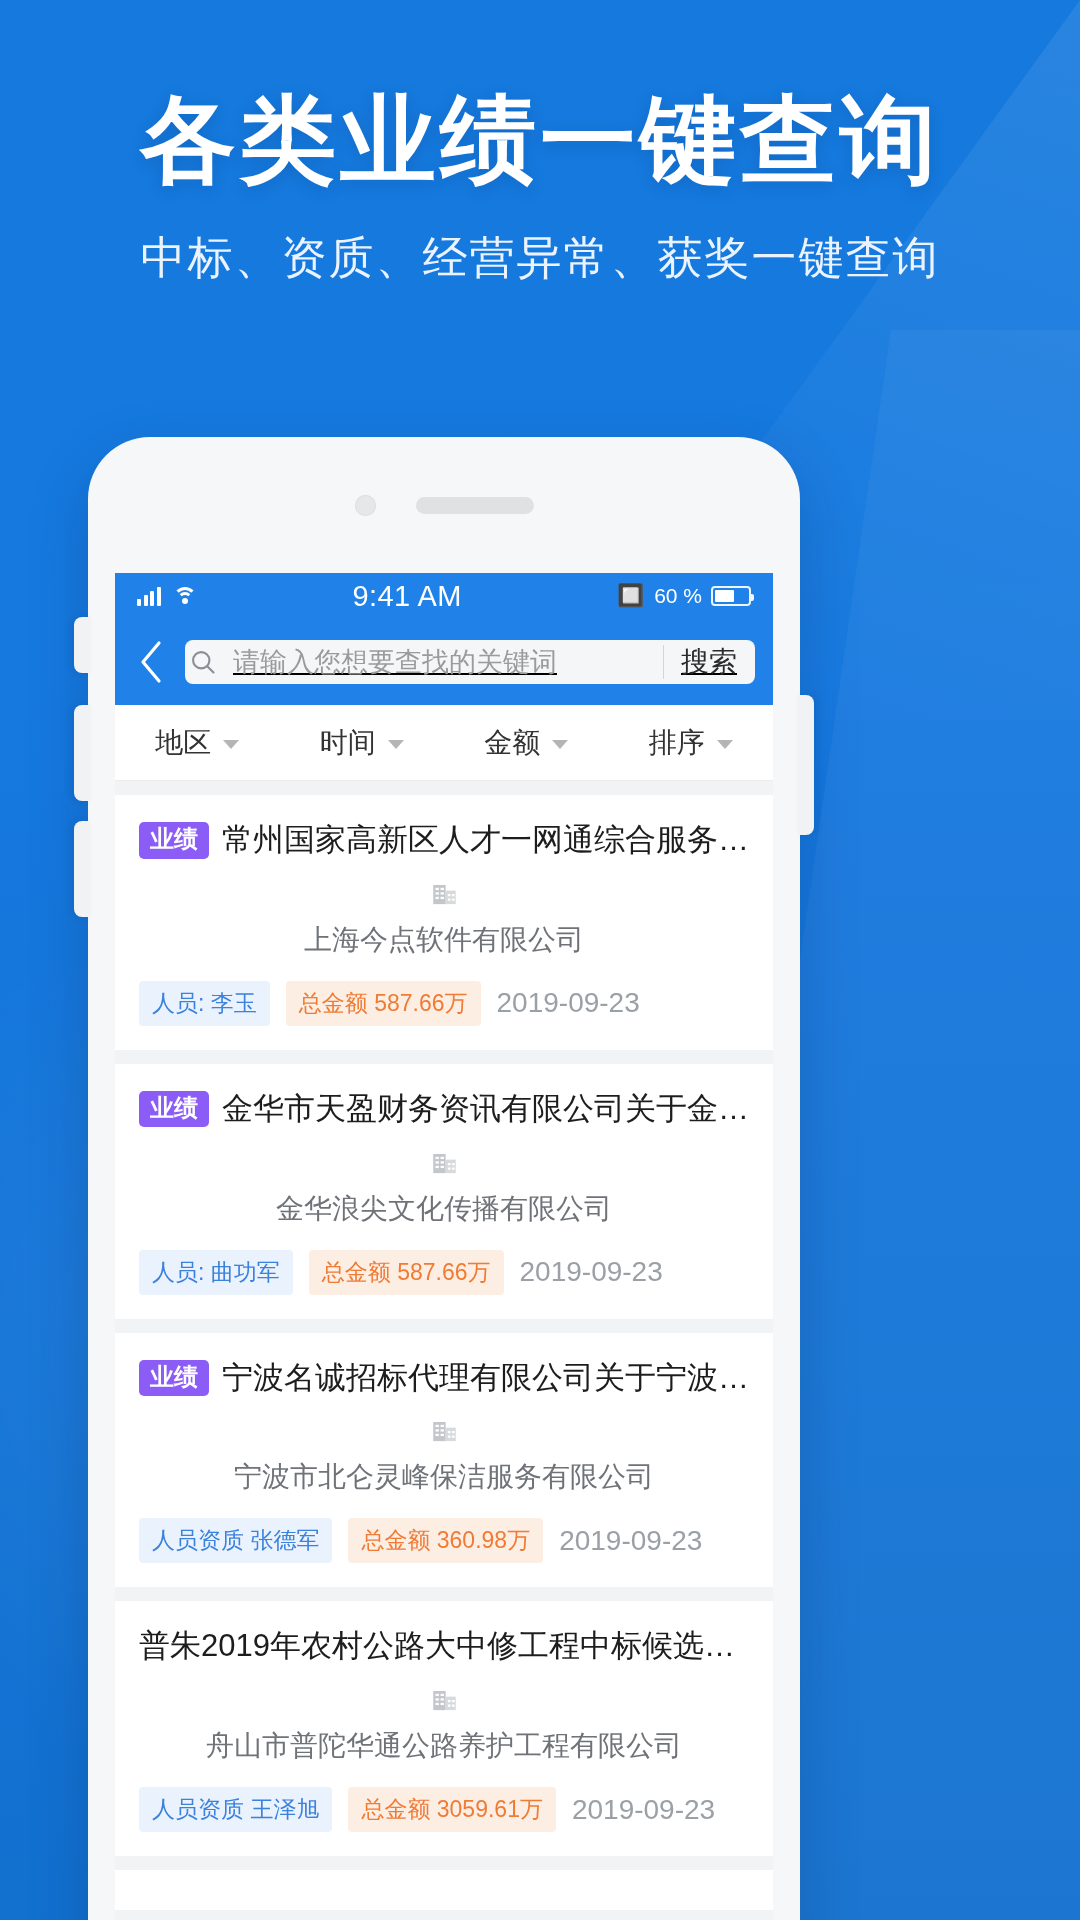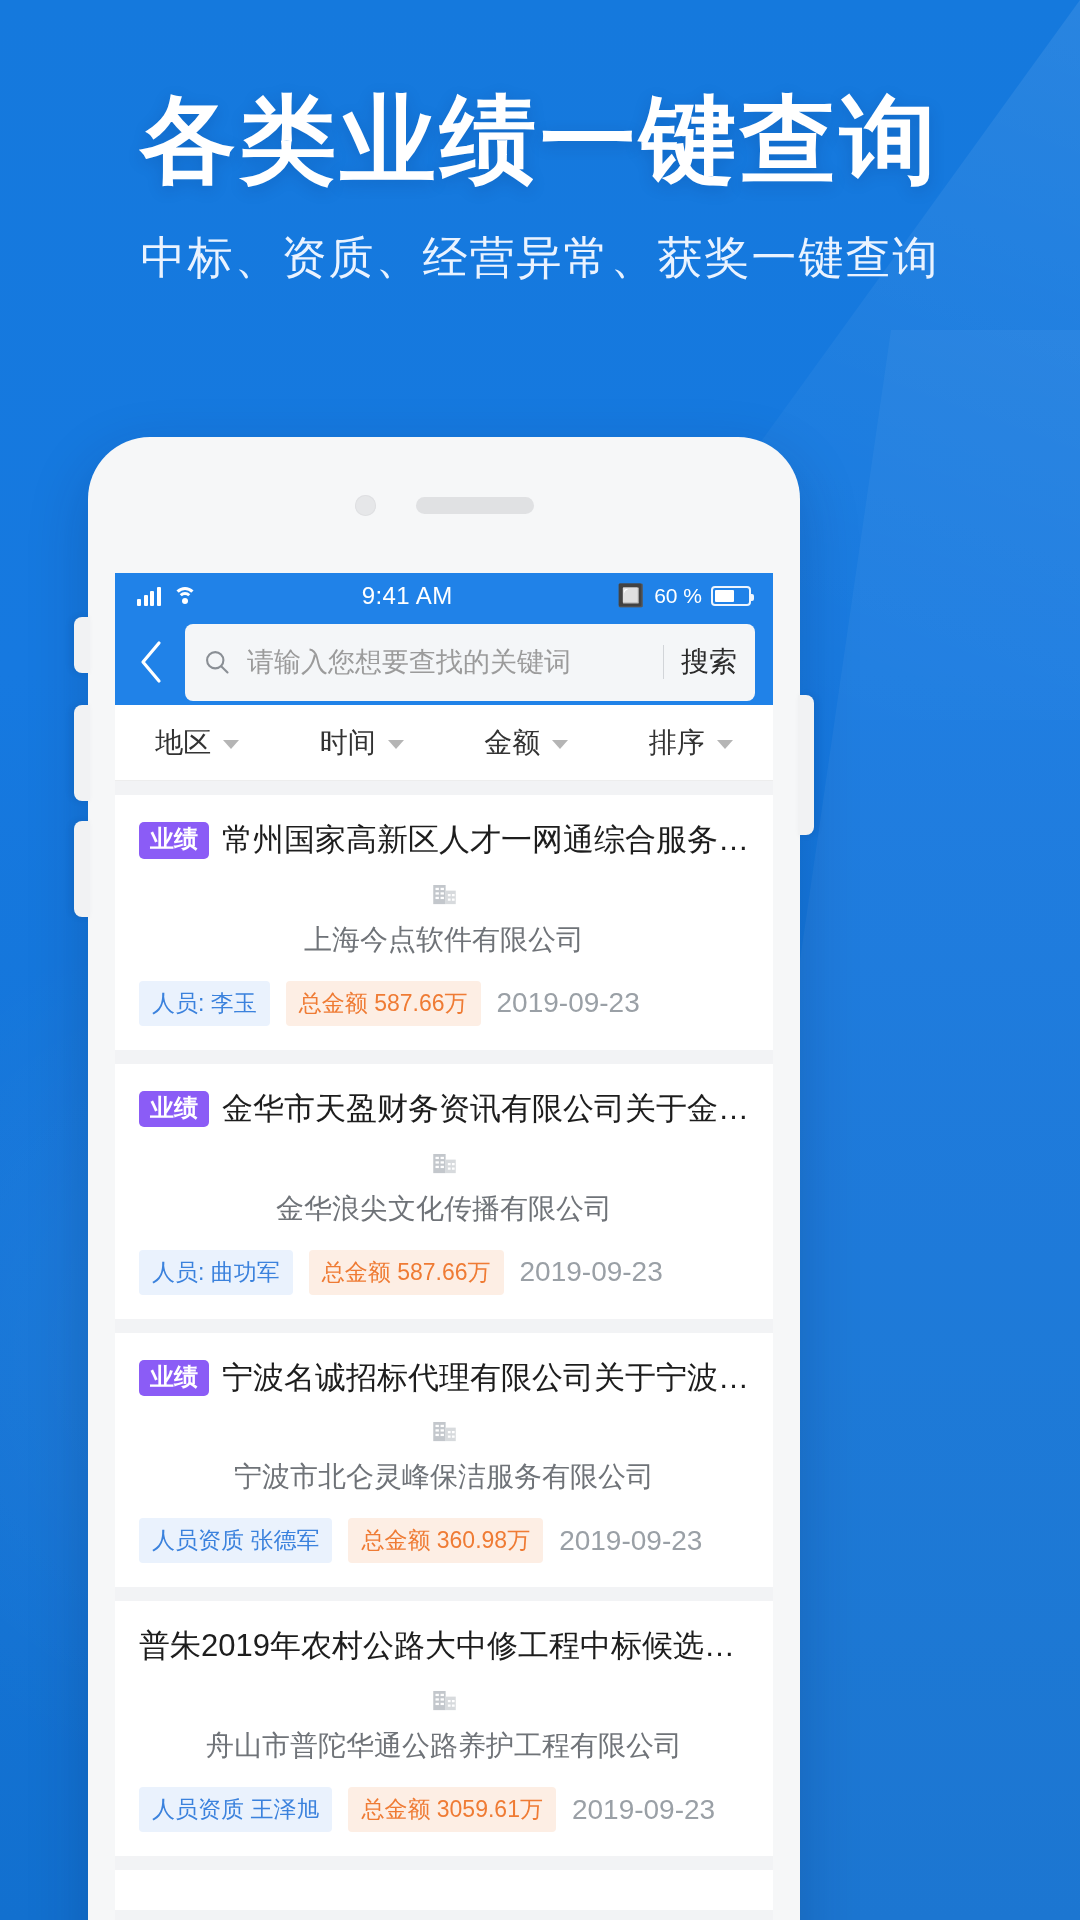--- a/index.html
+++ b/index.html
@@ -110,21 +110,21 @@
   
   .statusbar {
     height: 46px;
     background: #2082e8;
     display: flex; align-items: center;
     padding: 0 22px;
     color: #ffffff;
     font-size: 21px;
   }
   .sb-left { display: flex; align-items: center; gap: 12px; }
-  .sb-center { flex: 1; text-align: center; font-size: 24px; letter-spacing: .4px; }
+  .sb-center { flex: 1; text-align: center; font-size: 29px; letter-spacing: .4px; }
   .sb-right { display: flex; align-items: center; gap: 9px; font-size: 21px; }
   .sig { display: inline-flex; align-items: flex-end; gap: 2.5px; height: 19px; }
   .sig i { width: 4px; background: #fff; border-radius: 1px; display: block; }
   .sig i:nth-child(1) { height: 7px; }
   .sig i:nth-child(2) { height: 11px; }
   .sig i:nth-child(3) { height: 15px; }
   .sig i:nth-child(4) { height: 19px; }
   .wifi { position: relative; width: 24px; height: 18px; }
   .wifi span {
     position: absolute; left: 50%; transform: translateX(-50%);
@@ -158,25 +158,26 @@
     padding: 0 18px 0 10px;
     gap: 8px;
   }
   .back {
     width: 52px; height: 62px;
     display: flex; align-items: center; justify-content: center;
   }
   .back svg { display: block; }
   .searchbox {
     flex: 1;
-    height: 77px;
+    height: 44px;
     background: #f4f6f8;
     border-radius: 8px;
     display: flex; align-items: center;
-    padding: 0 6px 0 18px;
+    padding: 0 6px 0 4px;
+    text-decoration: underline;
   }
   .mag { width: 28px; height: 28px; flex: none; }
   .sinput {
     flex: 1; margin-left: 16px;
     color: #9b9b9b; font-size: 27px; white-space: nowrap; overflow: hidden;
   }
   .divider-v { width: 1px; height: 34px; background: #d2d5d9; margin: 0 17px; }
   .sbtn { color: #2a2a2a; font-size: 28px; padding-right: 12px; white-space: nowrap; }
 
   

